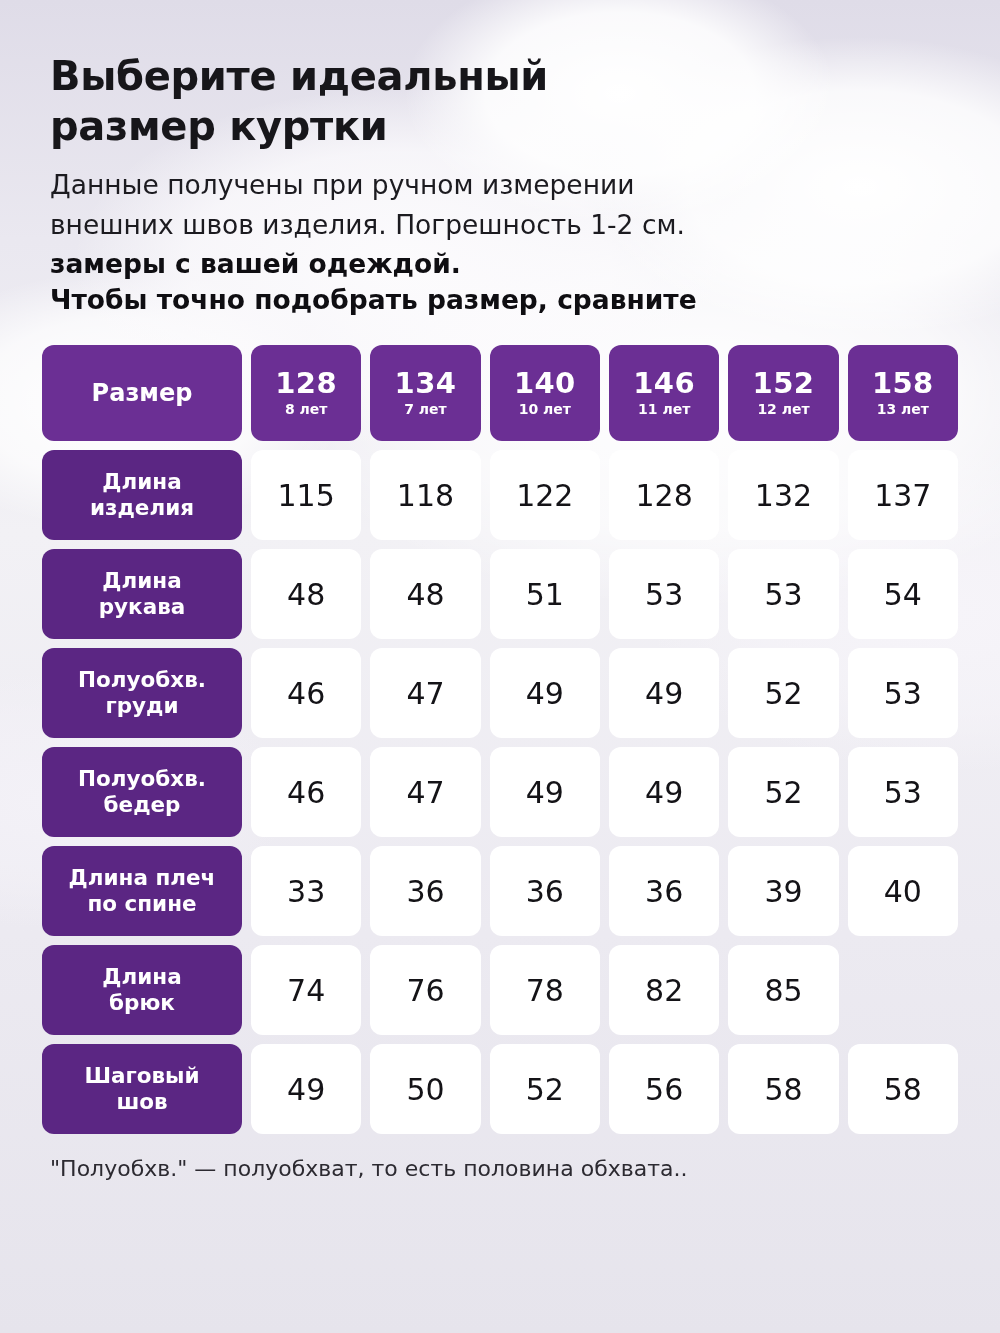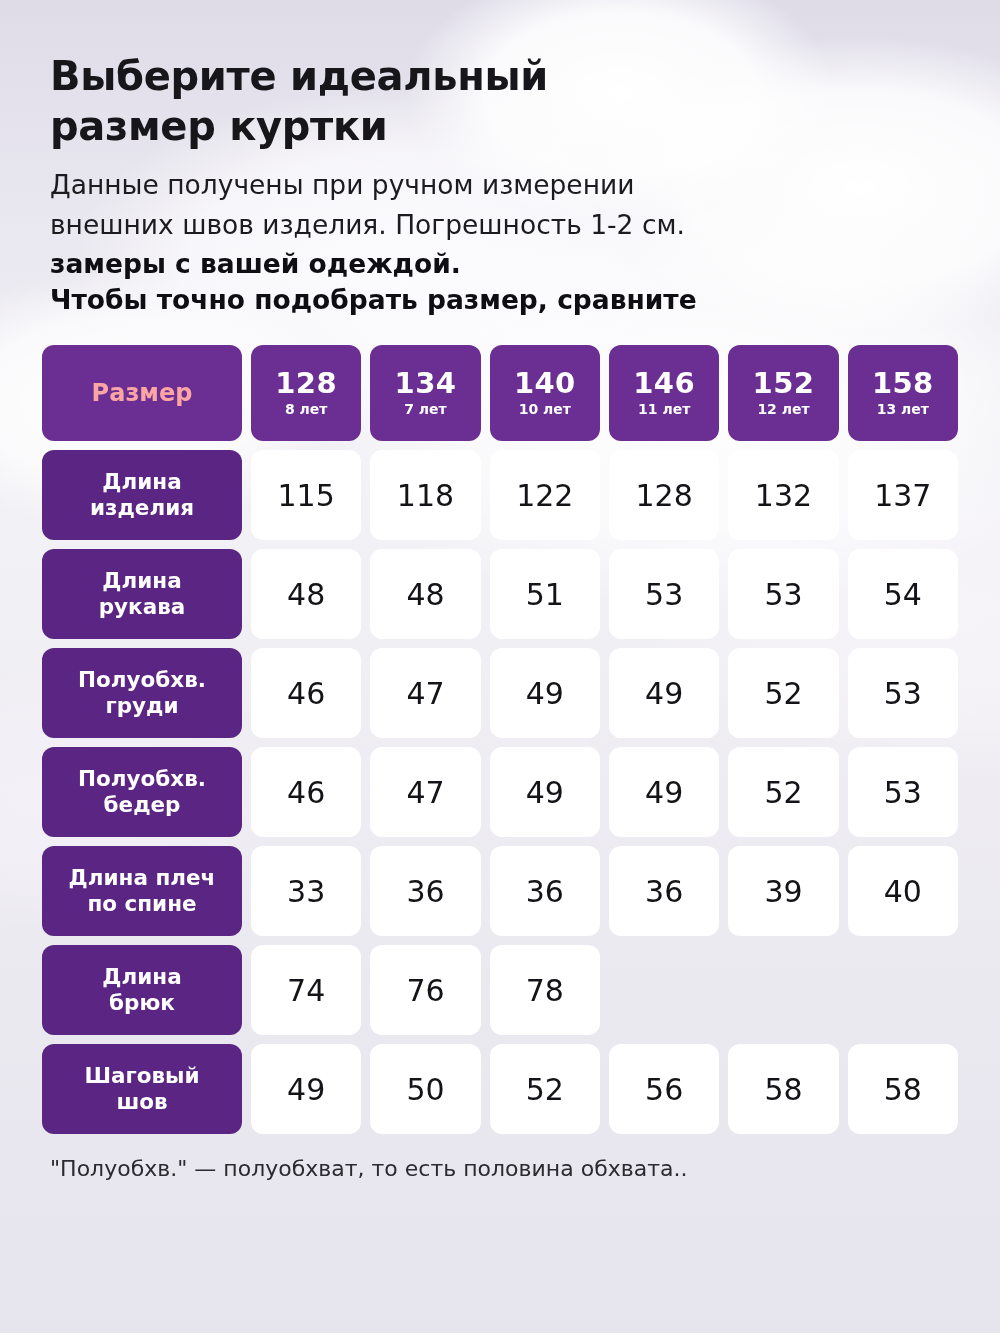--- a/index.html
+++ b/index.html
@@ -85,21 +85,21 @@
     border-radius: 12px;
     display: flex;
     flex-direction: column;
     align-items: center;
     justify-content: center;
     text-align: center;
   }
 
   .cell-head-first {
     background: #6b2f94;
-    color: #fca5a5;
+    color: #ffffff;
     font-size: 24px;
     font-weight: 700;
     height: 96px;
     text-align: center;
   }
   .cell-head-size {
     background: #6b2f94;
     color: #ffffff;
     height: 96px;
     padding: 4px 2px;
@@ -256,20 +256,22 @@
     </div>
 
     <div class="row">
       <div class="cell-label">
         <span>Длина</span>
         <span class="l2">брюк</span>
       </div>
       <div class="cell-val">74</div>
       <div class="cell-val">76</div>
       <div class="cell-val">78</div>
+      <div class="cell-val">82</div>
+      <div class="cell-val">85</div>
     </div>
 
     <div class="row">
       <div class="cell-label">
         <span>Шаговый</span>
         <span class="l2">шов</span>
       </div>
       <div class="cell-val">49</div>
       <div class="cell-val">50</div>
       <div class="cell-val">52</div>

